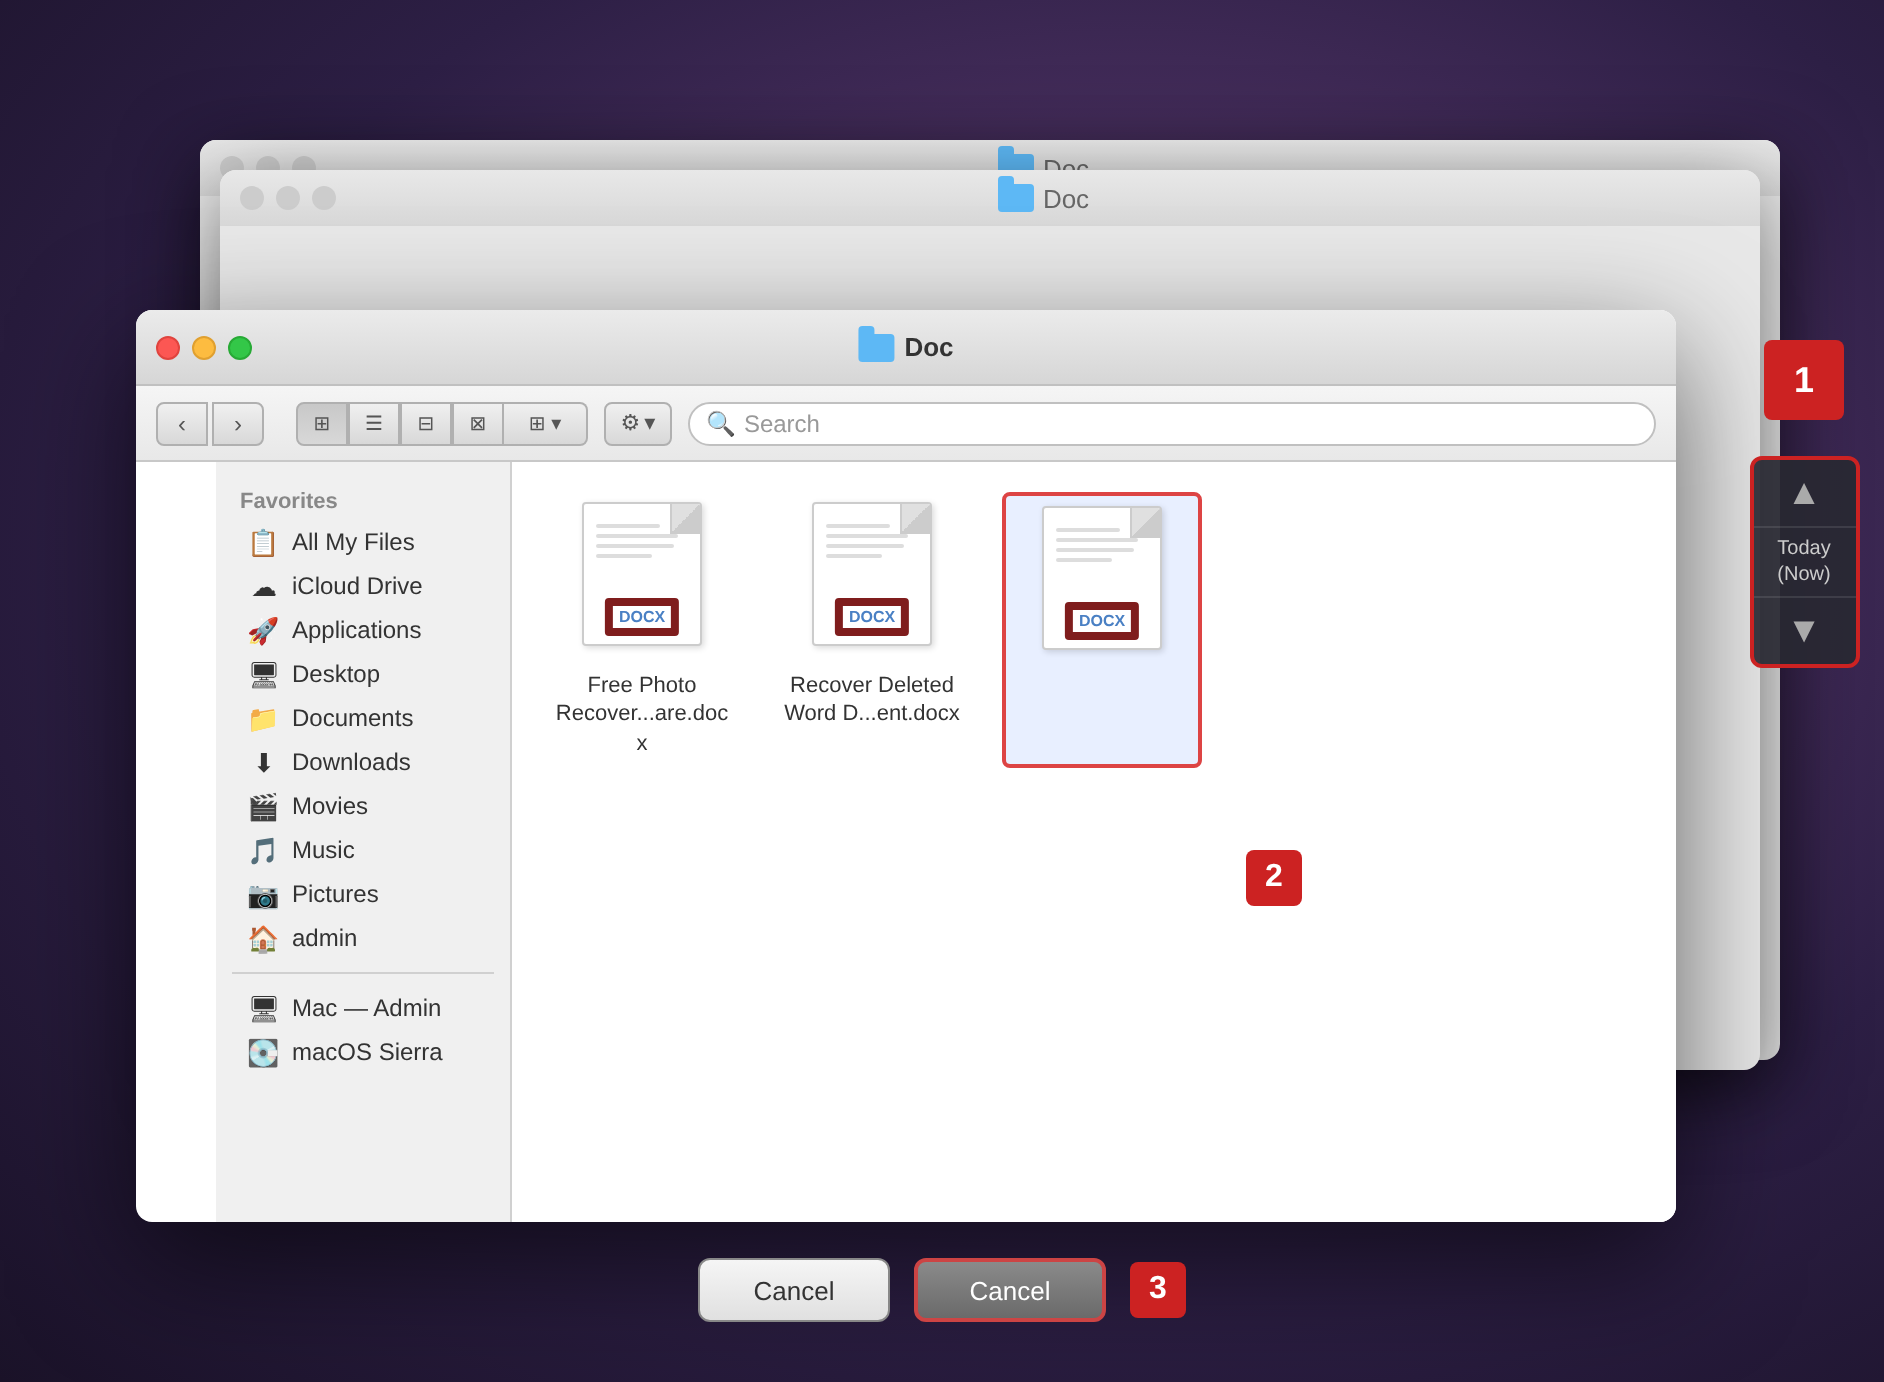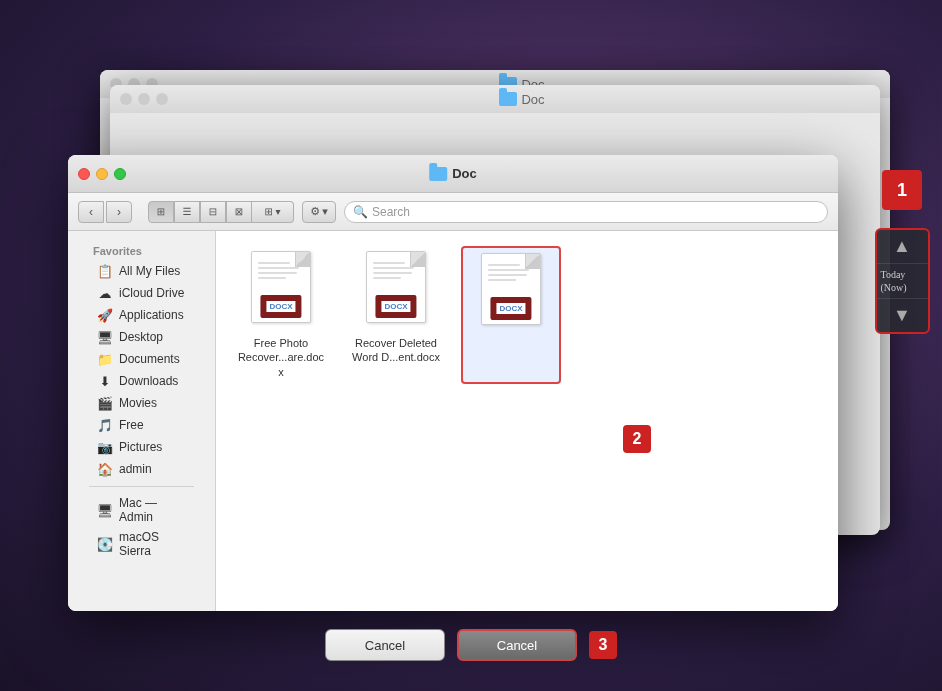--- a/index.html
+++ b/index.html
@@ -225,21 +225,22 @@
       height: 380px;
     }
 
     
     .sidebar {
       width: 148px;
       background: #f0f0f0;
       border-right: 1px solid #d0d0d0;
       overflow-y: auto;
       flex-shrink: 0;
-      padding: 8px 13px;
+      padding: 8px 0;
+      margin-left: 40px;
     }
     .sidebar-section-title {
       font-size: 11px;
       font-weight: 700;
       color: #888;
       padding: 6px 12px 3px;
       text-transform: none;
       letter-spacing: 0;
     }
     .sidebar-item {
@@ -332,21 +333,21 @@
     .doc-line:nth-child(3) { width: 85%; }
     .doc-line:nth-child(4) { width: 60%; }
     .doc-badge {
       position: absolute;
       bottom: 4px;
       left: 50%;
       transform: translateX(-50%);
       font-size: 8px;
       font-weight: 700;
       color: #4a80c4;
-      border: 6px solid #7f1d1d;
+      border: 4px solid #7f1d1d;
       padding: 1px 3px;
       border-radius: 2px;
       background: #fff;
       white-space: nowrap;
     }
     .file-name {
       font-size: 11px;
       text-align: center;
       color: #333;
       word-break: break-word;
@@ -395,21 +396,21 @@
     .bottom-bar {
       position: absolute;
       bottom: 30px;
       left: 50%;
       transform: translateX(-50%);
       display: flex;
       gap: 12px;
       align-items: center;
     }
     .bottom-btn {
-      width: 120px;
+      width: 96px;
       height: 32px;
       border-radius: 6px;
       border: 1px solid #888;
       background: linear-gradient(to bottom, #f5f5f5, #e0e0e0);
       font-size: 13px;
       color: #333;
       cursor: pointer;
       display: flex;
       align-items: center;
       justify-content: center;
@@ -477,22 +478,22 @@
       color: #aaa;
       font-size: 18px;
       cursor: pointer;
       border-bottom: 1px solid rgba(255,255,255,0.1);
     }
     .tm-arrow:last-child { border-bottom: none; border-top: 1px solid rgba(255,255,255,0.1); }
     .tm-label {
       font-size: 10px;
       color: #ccc;
       padding: 4px;
+      text-align: center;
       line-height: 1.3;
-      font-family: Liberation Serif, serif;
     }
 
     
     .sidebar-divider {
       height: 1px;
       background: #d0d0d0;
       margin: 6px 8px;
     }
   </style>
 </head>
@@ -584,21 +585,21 @@
       <div class="sidebar-item">
         <div class="sidebar-icon">⬇</div>
         <span>Downloads</span>
       </div>
       <div class="sidebar-item">
         <div class="sidebar-icon">🎬</div>
         <span>Movies</span>
       </div>
       <div class="sidebar-item">
         <div class="sidebar-icon">🎵</div>
-        <span>Free</span>
+        <span>Music</span>
       </div>
       <div class="sidebar-item">
         <div class="sidebar-icon">📷</div>
         <span>Pictures</span>
       </div>
       <div class="sidebar-item">
         <div class="sidebar-icon">🏠</div>
         <span>admin</span>
       </div>
       <div class="sidebar-divider"></div>

